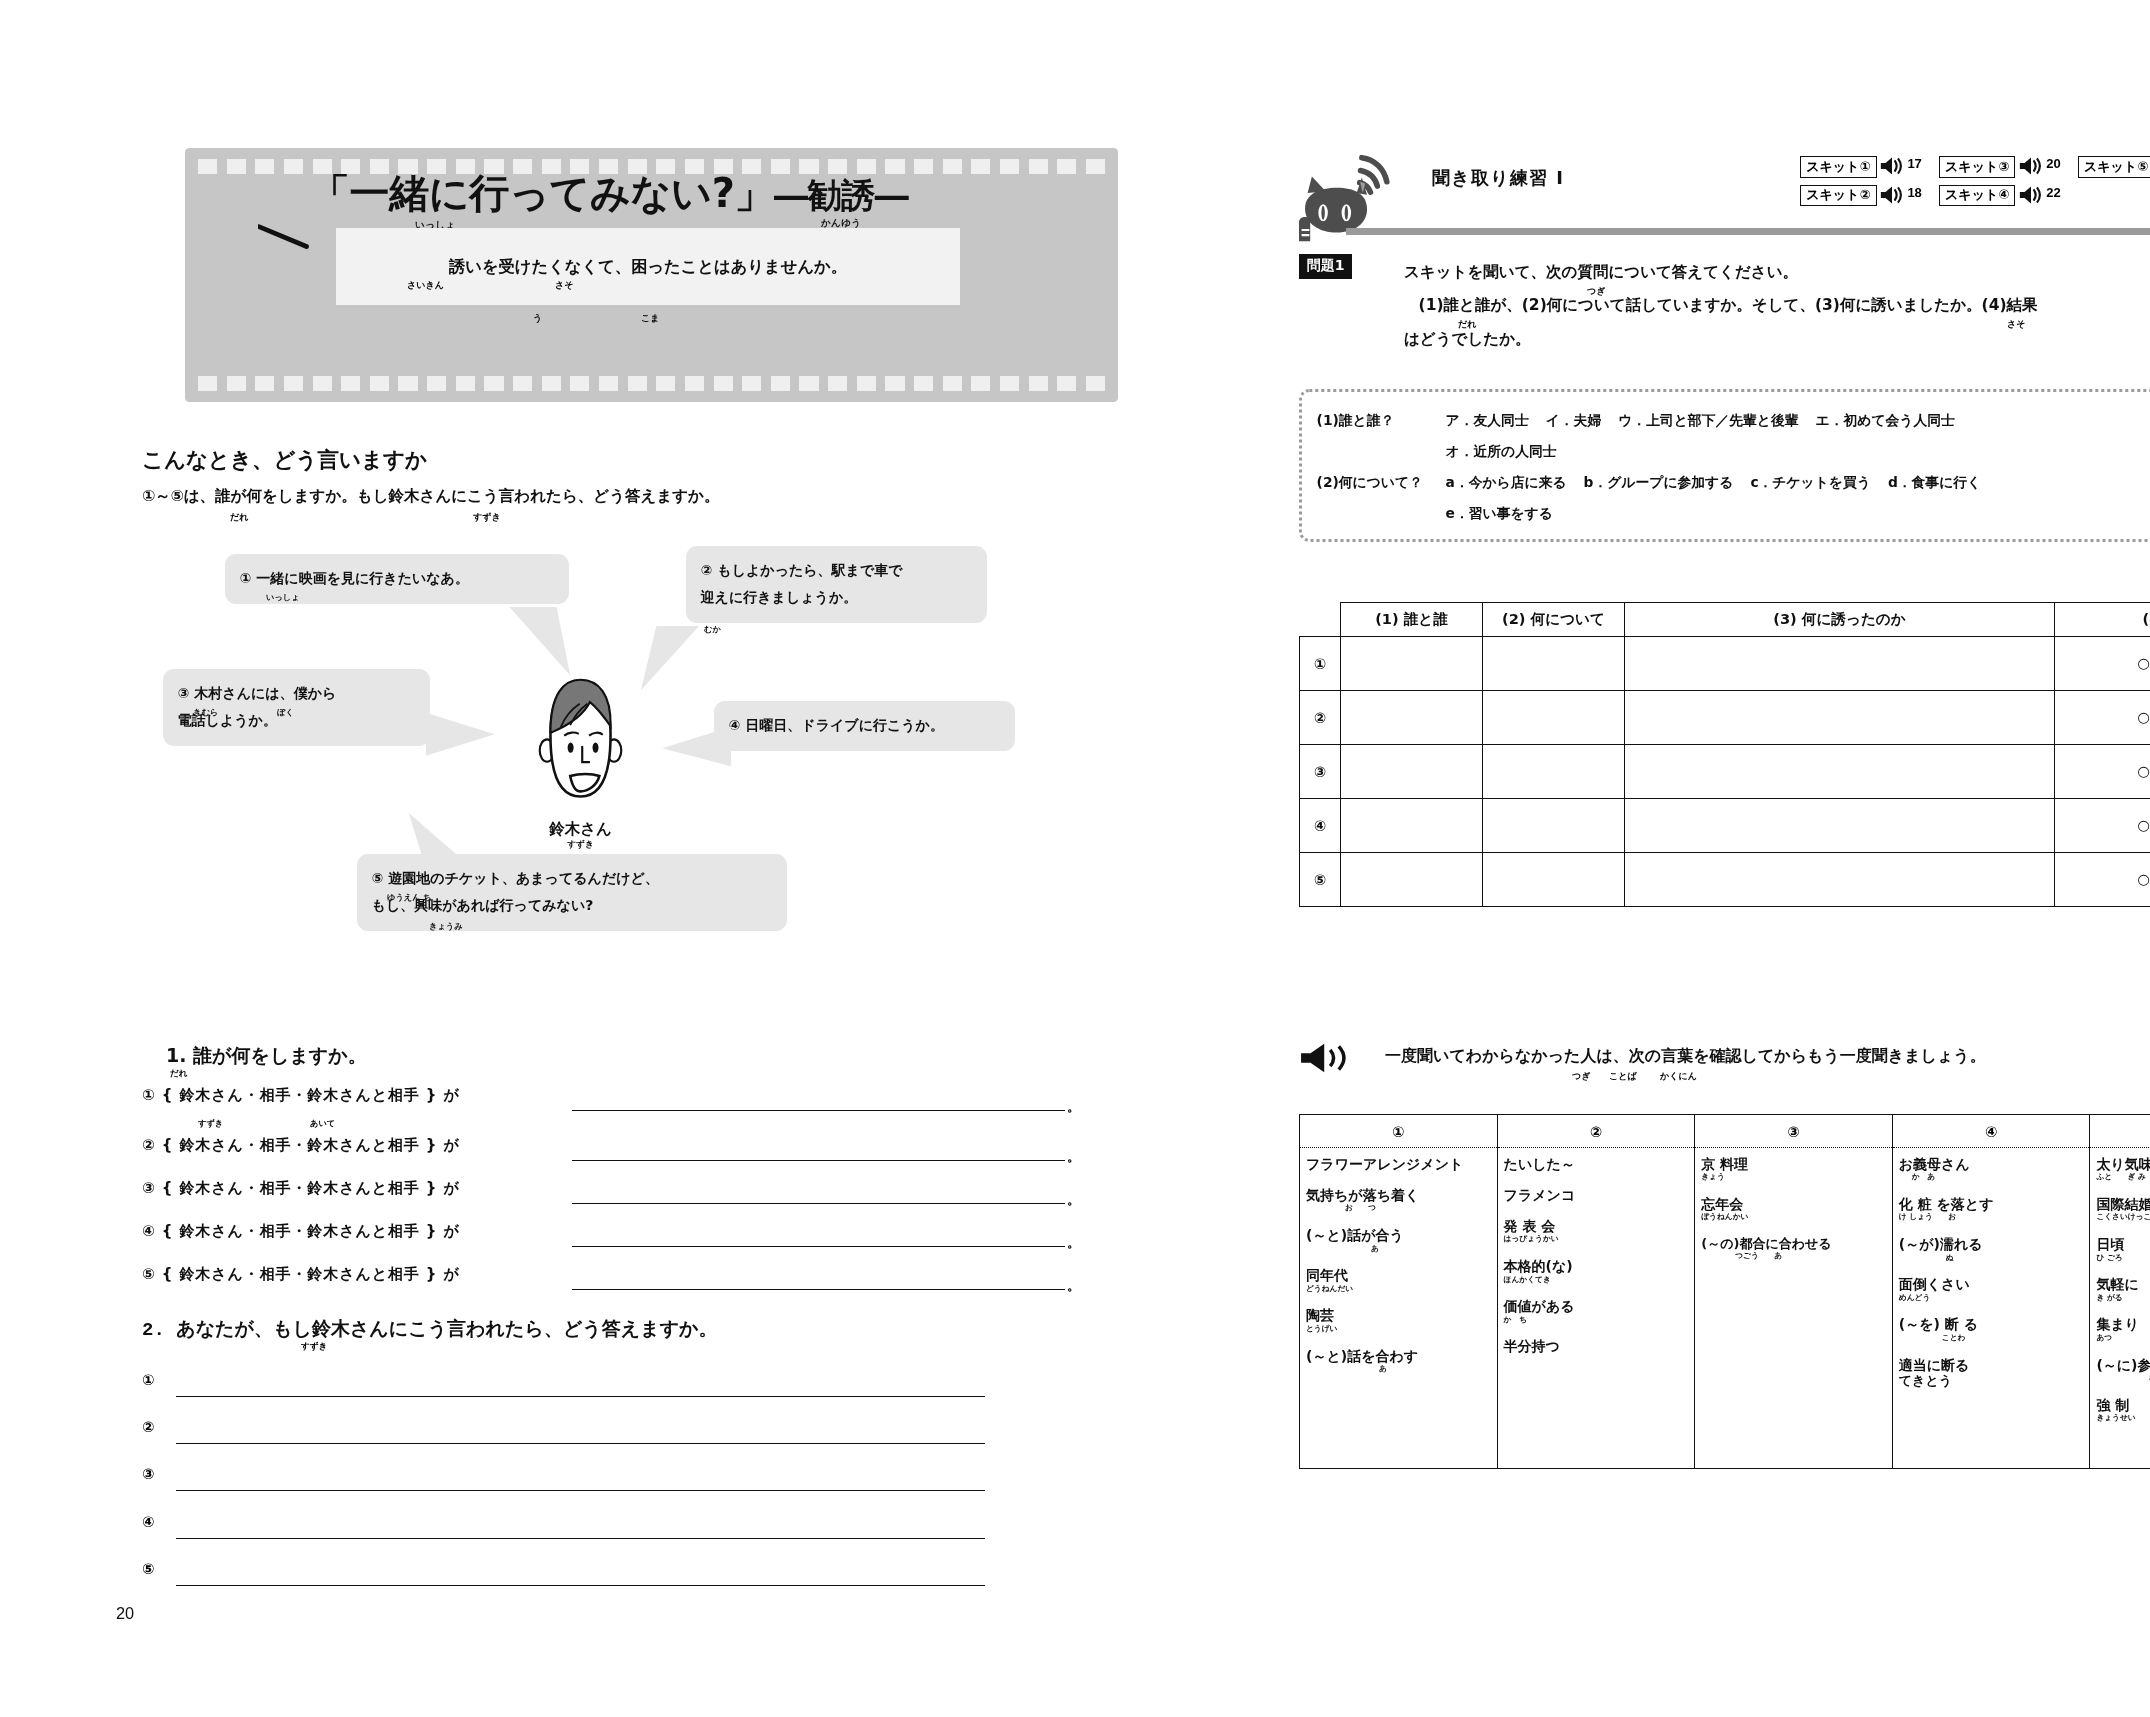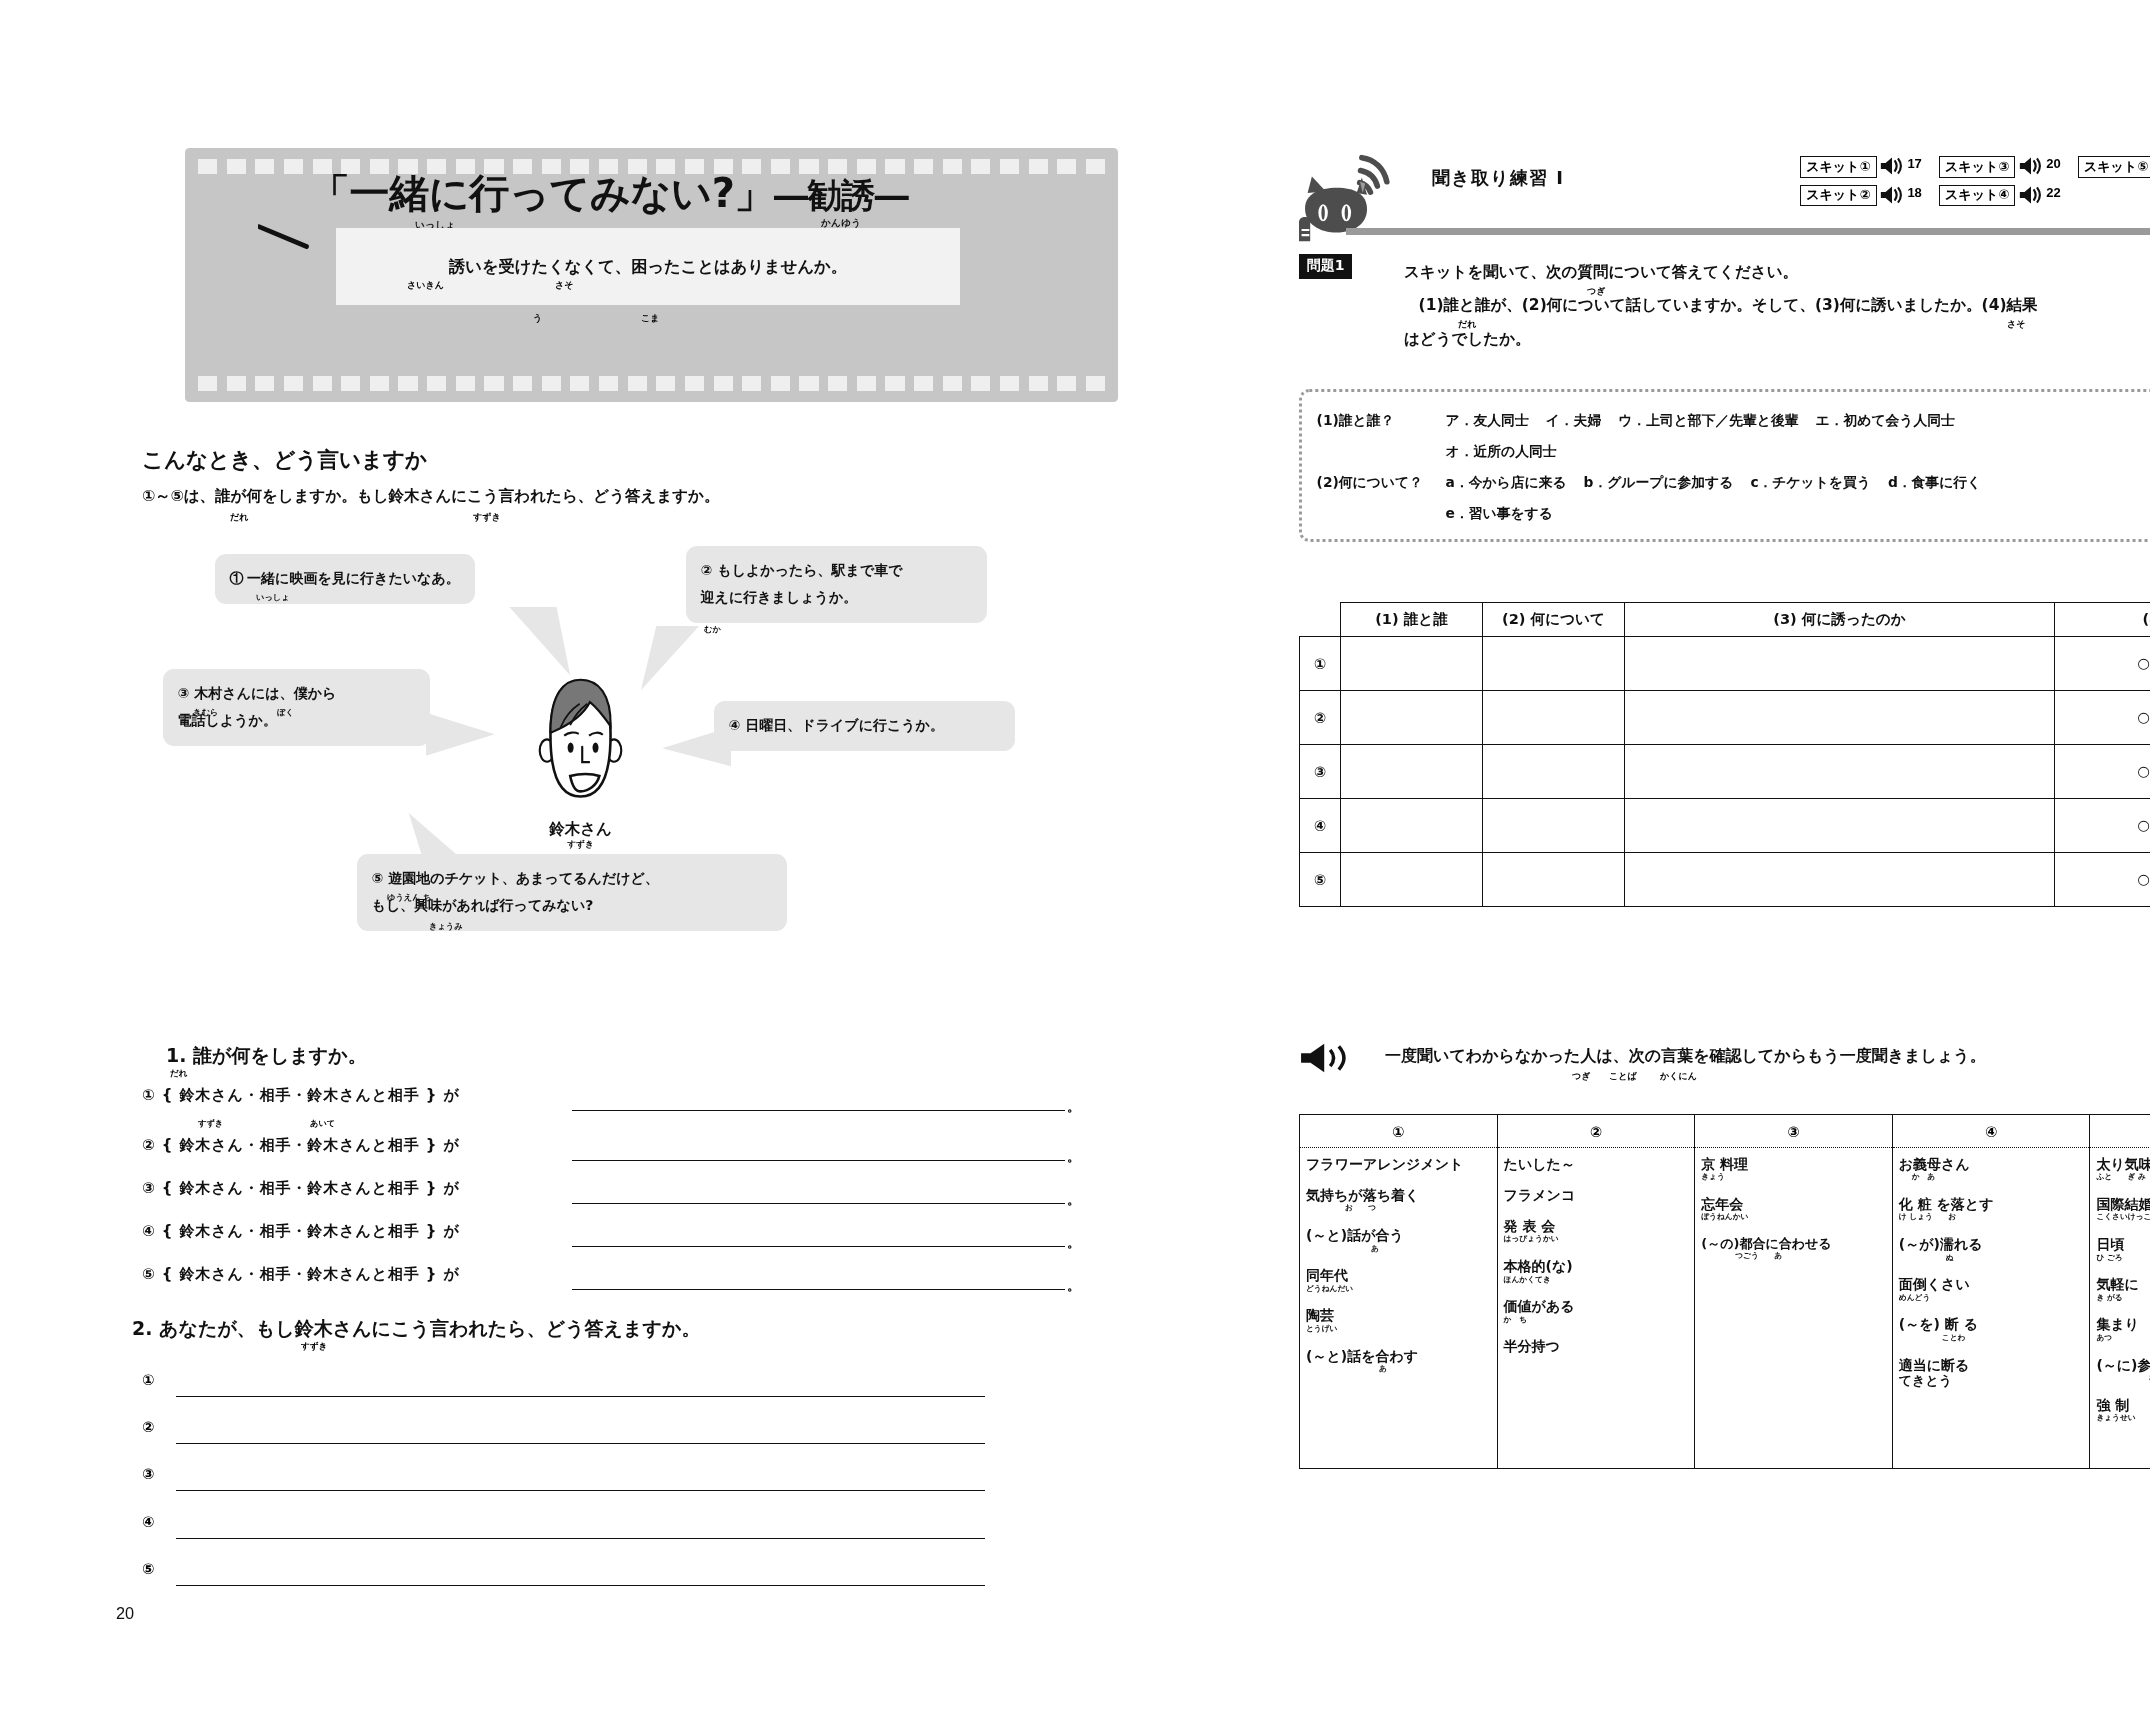--- a/index.html
+++ b/index.html
@@ -84,21 +84,21 @@
   #h-ex1{left:142px;top:1043px;margin-left:24px;}
   .ex1row{position:absolute;left:142px;width:946px;height:34px;}
   .ex1row .txt{
     position:absolute;left:0;top:0;font-size:15px;font-weight:bold;color:#111;
     font-family:"DejaVu Sans",sans-serif;white-space:nowrap;letter-spacing:0.9px;
   }
   .ex1row .rule{position:absolute;left:430px;top:24px;width:493px;border-bottom:1.3px solid #111;}
   .ex1row .dot{position:absolute;left:925px;top:12px;font-size:13px;font-weight:bold;}
 
   
-  #h-ex2{left:132px;top:1282px;}
+  #h-ex2{left:142px;top:1282px;font-family:Liberation Mono, monospace;}
   .ex2row{position:absolute;left:142px;width:946px;height:39px;}
   .ex2row .num{position:absolute;left:0;top:3.4px;font-size:14.6px;font-weight:bold;font-family:"DejaVu Sans",sans-serif;}
   .ex2row .rule{position:absolute;left:34px;top:28px;width:809px;border-bottom:1.3px solid #111;}
 
   .pagenum{position:absolute;font-size:16.3px;color:#111;}
   #pg-l{left:116px;top:1604px;}
 
   
   .cat{position:absolute;left:1299px;top:148px;width:99px;height:108px;}
   .r-title{
@@ -279,21 +279,21 @@
   <div style="position:absolute;left:359px;top:279px;font-size:9px;font-weight:bold;font-family:'DejaVu Sans',sans-serif;margin-left:48px;">さいきん</div>
   <div style="position:absolute;left:555px;top:279px;font-size:9px;font-weight:bold;font-family:'DejaVu Sans',sans-serif;">さそ</div>
   <div style="position:absolute;left:533px;top:312px;font-size:9px;font-weight:bold;font-family:'DejaVu Sans',sans-serif;">う</div>
   <div style="position:absolute;left:641px;top:312px;font-size:9px;font-weight:bold;font-family:'DejaVu Sans',sans-serif;">こま</div>
 
   <div class="sec-h" id="h-konna">こんなとき、どう言いますか</div>
   <div class="sec-p" id="p-konna">①～⑤は、誰が何をしますか。もし鈴木さんにこう言われたら、どう答えますか。</div>
   <div style="position:absolute;left:230px;top:511px;font-size:9px;font-weight:bold;font-family:'DejaVu Sans',sans-serif;">だれ</div>
   <div style="position:absolute;left:473px;top:511px;font-size:9px;font-weight:bold;font-family:'DejaVu Sans',sans-serif;">すずき</div>
 
-  <div class="bub" style="left:215px;top:554px;width:260px;font-family:Liberation Serif, serif;">
+  <div class="bub" style="left:225px;top:554px;width:344px;">
     <div class="ln2">① 一緒に映画を見に行きたいなあ。</div>
     <div style="position:absolute;left:41px;top:36px;font-size:8.2px;font-weight:bold;">いっしょ</div>
   </div>
   <svg class="tail" style="left:505px;top:607px;width:86px;height:77px;" viewBox="0 0 200 180">
     <path d="M10 0 L120 0 L152 160 Z" fill="#e6e6e6"></path>
   </svg>
 
   <div class="bub" style="left:686px;top:546px;width:301px;">
     <div class="ln2">② もしよかったら、駅まで車で</div>
     <div class="ln2">迎えに行きましょうか。</div>

